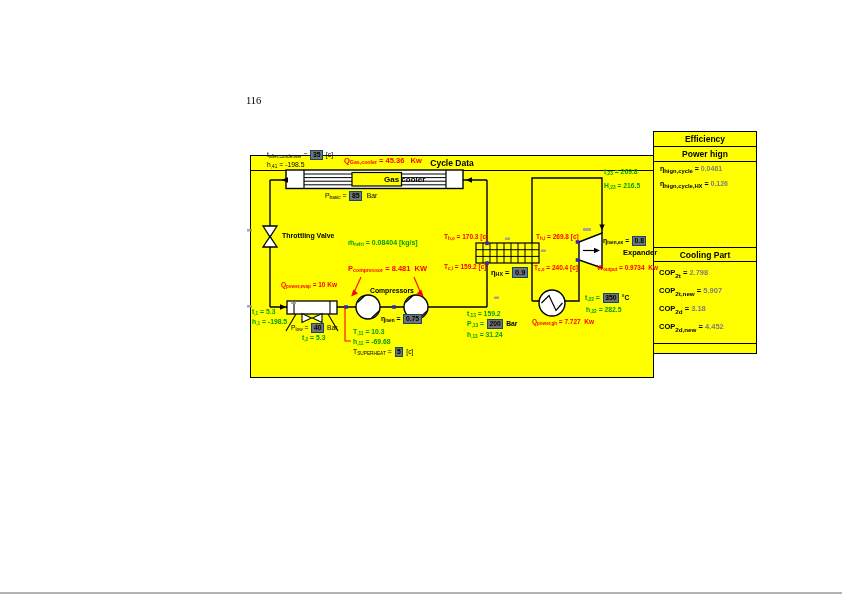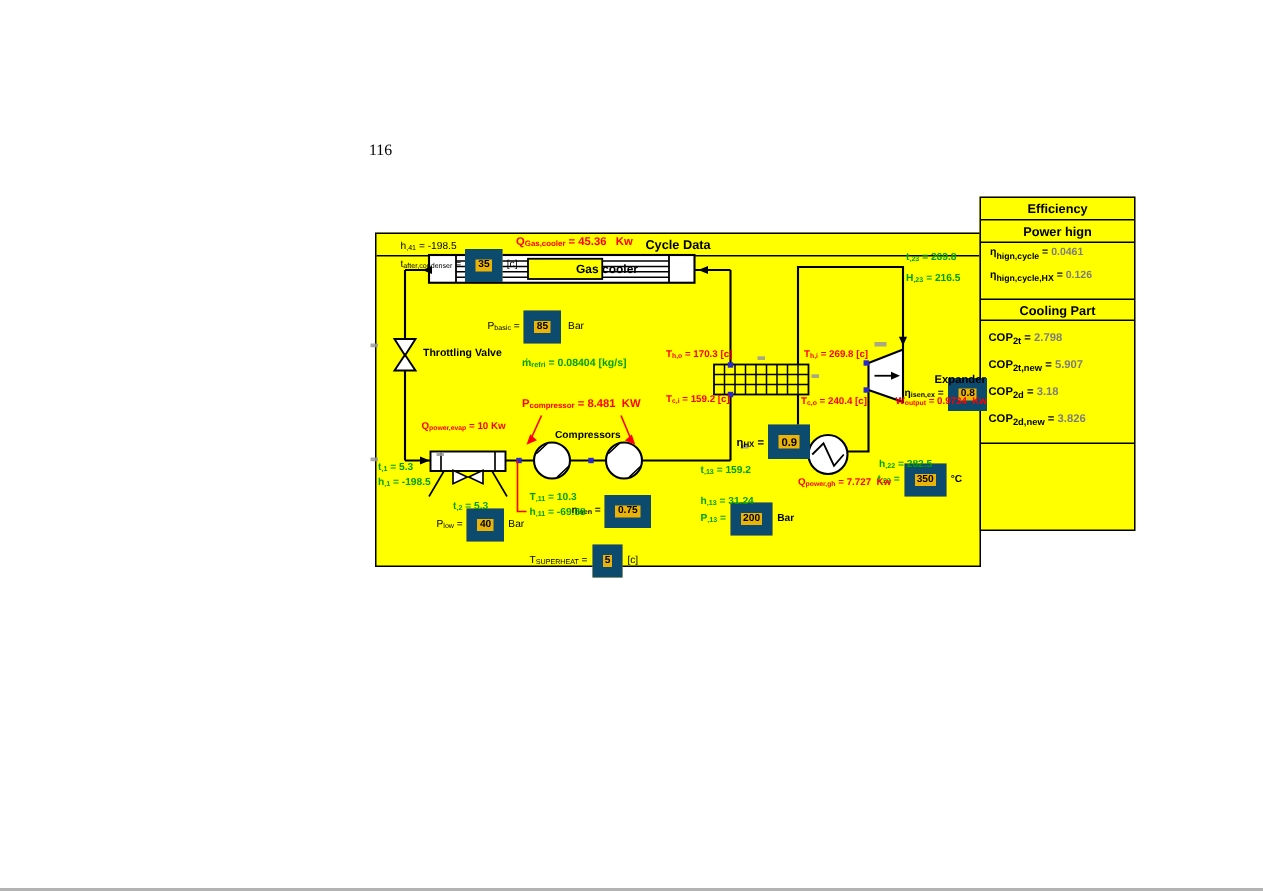--- a/index.html
+++ b/index.html
@@ -7,36 +7,36 @@
           font-family:"Liberation Sans",sans-serif;}
   .pagenum{position:absolute;left:246px;top:95px;font-family:"Liberation Serif",serif;
            font-size:10.5px;color:#000;}
   .title{position:absolute;left:246px;top:108px;font-family:"Liberation Serif",serif;
          font-size:11.5px;font-weight:bold;font-style:italic;color:#000;}
   .panel{position:absolute;background:#FFFF00;border:1.5px solid #000;box-sizing:border-box;}
   #cycle-panel{left:250px;top:131px;width:404px;height:223px;margin-top:24px;}
   #eff-panel{left:653px;top:131px;width:104px;height:223px;display:flex;flex-direction:column;}
   .phead{flex:0 0 15px;height:15px;line-height:14px;text-align:center;font-weight:bold;
          font-size:8.5px;color:#000;border-bottom:1.5px solid #000;box-sizing:border-box;}
-  .bt{border-top:1.5px solid #000;}
+  .bt{border-top:1.5px solid #000;margin-top:48px;}
   #power-rows{flex:0 0 37px;padding:3px 0 0 6px;box-sizing:border-box;}
   #cooling-rows{flex:0 0 81px;padding:6px 0 0 5px;box-sizing:border-box;}
   #eff-empty{flex:1;border-top:1.5px solid #000;}
   .effrow{white-space:pre;color:#000;font-weight:bold;}
   #power-rows .effrow{height:15px;font-size:7px;}
   #cooling-rows .effrow{height:18px;font-size:7.5px;}
   .effrow .val{color:#7d7d7d;text-align:center;}
   svg#pipes{position:absolute;left:0;top:0;pointer-events:none;}
   #labels{position:absolute;left:0;top:0;width:842px;height:595px;pointer-events:none;}
   .lbl{position:absolute;font-size:6.8px;line-height:1.15;white-space:pre;color:#000;}
   .lbl.b{font-weight:bold;}
   .c-red{color:#FF0000;}.c-green{color:#00A000;}.c-black{color:#000;}
   .lbl sub{font-size:70%;line-height:1;vertical-align:-18%;}
-  .vbox{display:inline-block;border:7px solid #0c4a6e;background:#eab308;color:#000;font-weight:bold;
-        padding:0 1.5px;margin:16px 1px;line-height:1.2;pointer-events:auto;}
+  .vbox{display:inline-block;border:1px solid #0c4a6e;background:#737373;color:#000;font-weight:bold;
+        padding:0 1.5px;margin:0 1px;line-height:1.2;pointer-events:auto;}
   #bottom-edge{position:absolute;left:0;top:592px;width:842px;height:2px;background:#b3b3b3;}
 </style>
 </head>
 <body>
 
 <div id="canvas">
 
   <div class="pagenum">116</div>
 
   <div class="panel" id="cycle-panel">
@@ -48,21 +48,21 @@
     <div class="phead">Power hign</div>
     <div id="power-rows">
         <div class="effrow"><span class="nm">η<sub>hign,cycle</sub></span><span> = </span><span class="val">0.0461</span></div>
         <div class="effrow"><span class="nm">η<sub>hign,cycle,HX</sub></span><span> = </span><span class="val">0.126</span></div>
       </div>
     <div class="phead bt">Cooling Part</div>
     <div id="cooling-rows">
         <div class="effrow"><span class="nm">COP<sub>2t</sub></span><span> = </span><span class="val">2.798</span></div>
         <div class="effrow"><span class="nm">COP<sub>2t,new</sub></span><span> = </span><span class="val">5.907</span></div>
         <div class="effrow"><span class="nm">COP<sub>2d</sub></span><span> = </span><span class="val">3.18</span></div>
-        <div class="effrow"><span class="nm">COP<sub>2d,new</sub></span><span> = </span><span class="val">3.826</span></div>
+        <div class="effrow"><span class="nm">COP<sub>2d,new</sub></span><span> = </span><span class="val">4.452</span></div>
       </div>
     <div id="eff-empty"></div>
   </div>
 
   <svg id="pipes" width="842" height="595" viewBox="0 0 842 595">
     <g stroke="#000" stroke-width="1.4" fill="none">
       <path d="M270,180 H286 M270,180 V307 M270,307 H287"></path>
       <path d="M337,307 H487 M487,307 V180 M487,180 H463"></path>
     </g>
     <g stroke="#000" stroke-width="1.4" fill="none">

